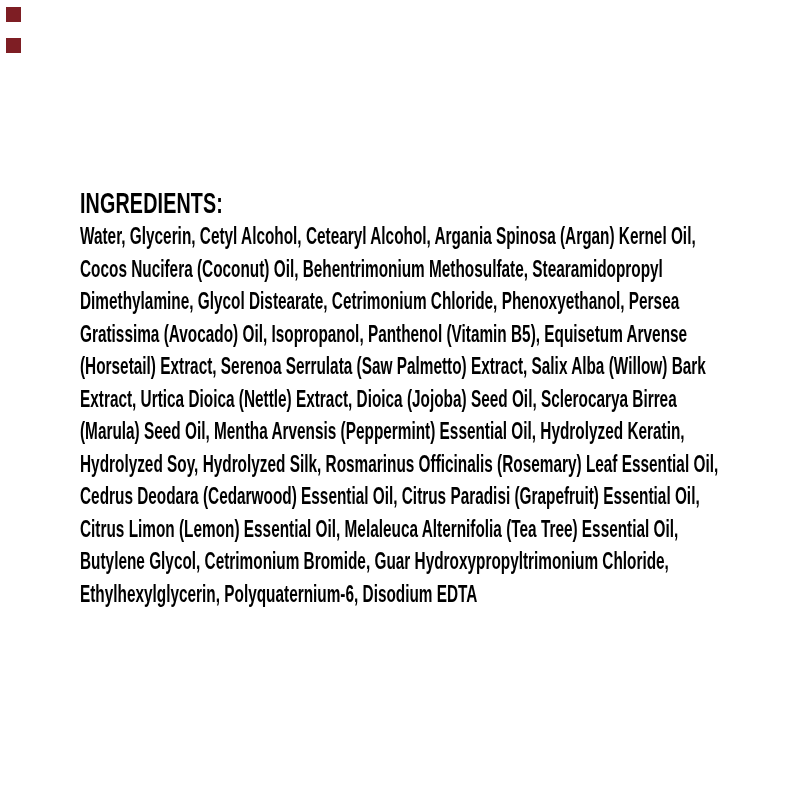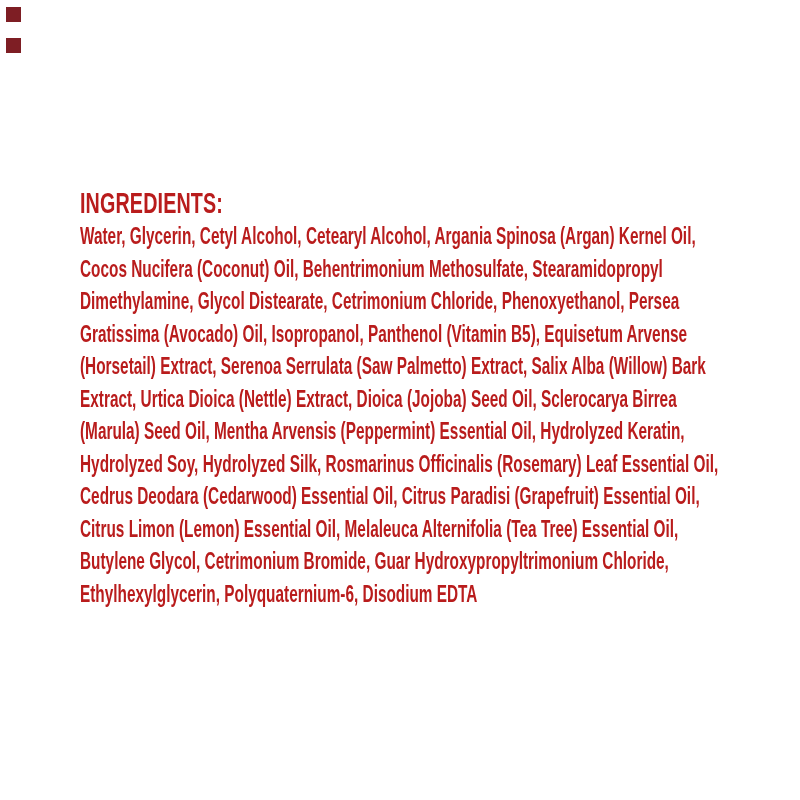--- a/index.html
+++ b/index.html
@@ -7,21 +7,21 @@
     padding: 0;
     background: #ffffff;
   }
   .page {
     position: relative;
     width: 800px;
     height: 800px;
     background: #ffffff;
     overflow: hidden;
     font-family: "Liberation Sans", sans-serif;
-    color: #b91c1c;
+    color: #000000;
   }
   .corner-mark {
     position: absolute;
     left: 6px;
     width: 15px;
     height: 15px;
     background: #7e1e24;
   }
   .corner-mark.top { top: 7px; }
   .corner-mark.bottom { top: 38px; }

